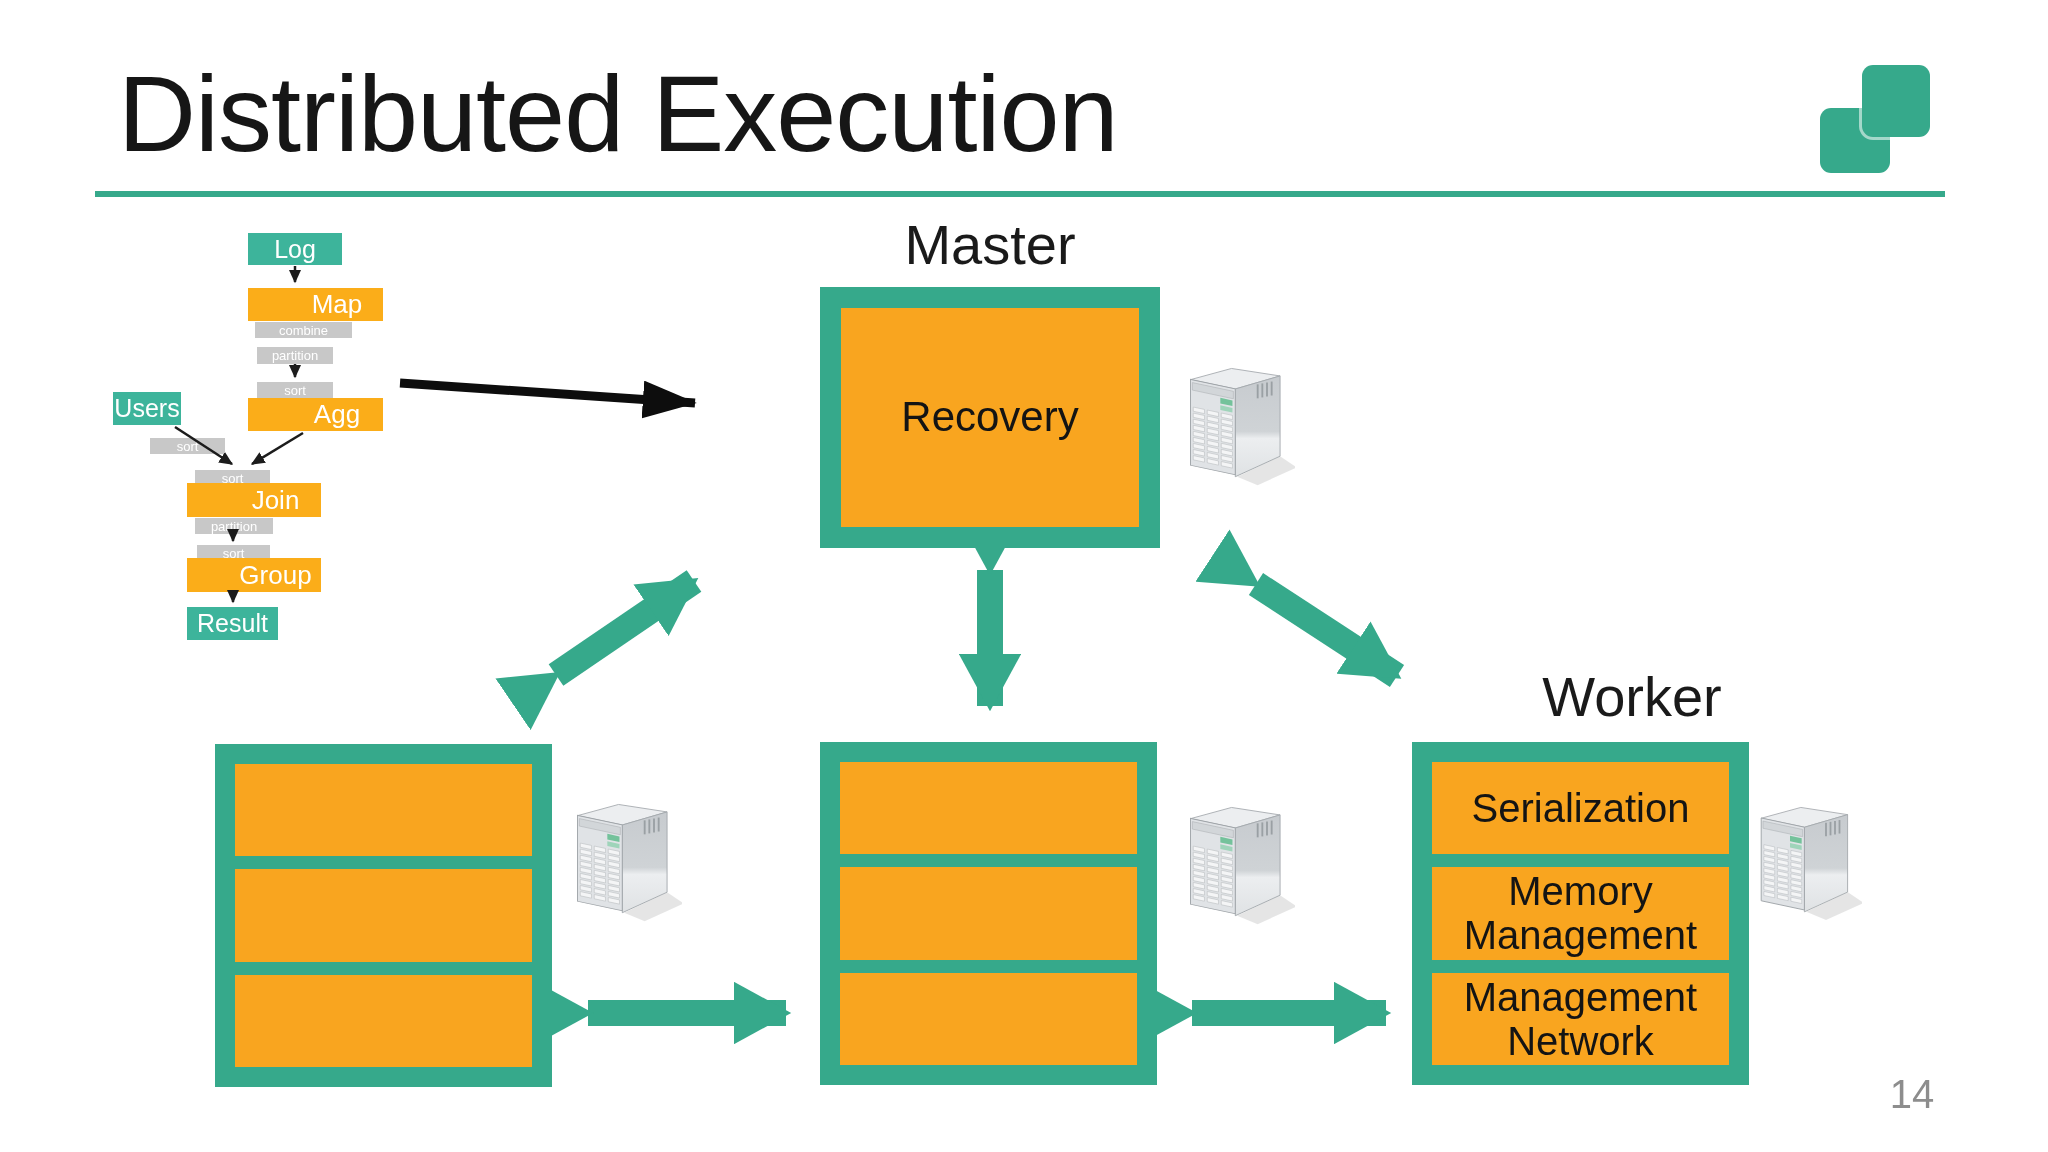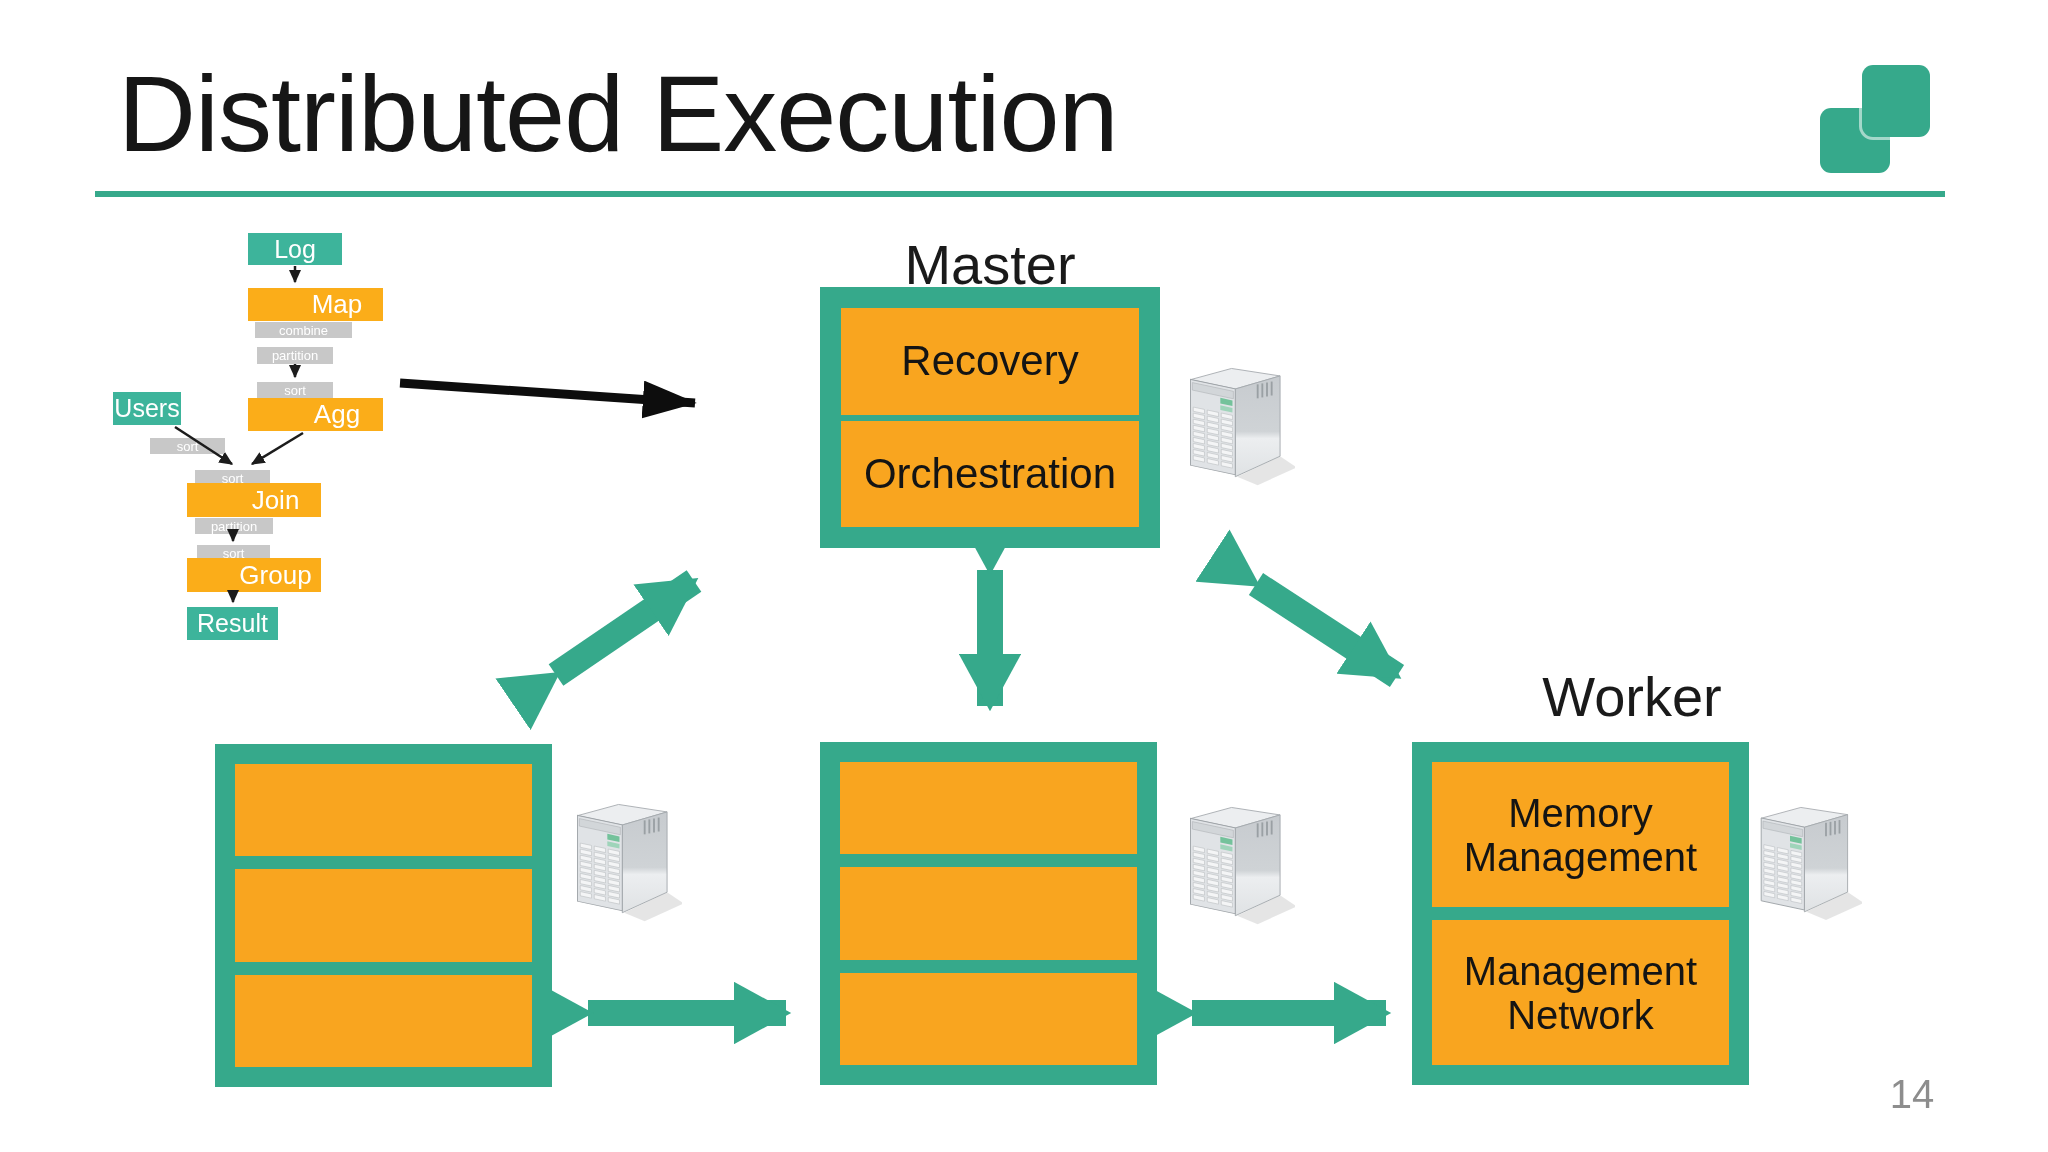--- a/index.html
+++ b/index.html
@@ -105,40 +105,40 @@
       <line x1="182" y1="33" x2="182" y2="49" marker-end="url(#dah)"></line>
       <line x1="182" y1="131" x2="182" y2="144" marker-end="url(#dah)"></line>
       <line x1="62" y1="194" x2="119" y2="231" marker-end="url(#dah)"></line>
       <line x1="190" y1="200" x2="139" y2="231" marker-end="url(#dah)"></line>
       <line x1="120" y1="301" x2="120" y2="308" marker-end="url(#dah)"></line>
       <line x1="120" y1="360" x2="120" y2="369" marker-end="url(#dah)"></line>
     </g>
   </svg>
 </div>
 
-<div class="sec-label" style="left:820px;top:212px;width:340px;margin-top:20px;">Master</div>
+<div class="sec-label" style="left:820px;top:212px;width:340px;">Master</div>
 <div id="c-master" class="cluster">
   <div class="item">Recovery</div>
-  <div class="item">Orchestration</div>
 </div>
 
 <div id="c-left" class="cluster">
   <div class="item"></div>
   <div class="item"></div>
   <div class="item"></div>
 </div>
 
 <div id="c-center" class="cluster">
   <div class="item"></div>
   <div class="item"></div>
   <div class="item"></div>
 </div>
 
 <div class="sec-label" style="left:1462px;top:664px;width:340px;">Worker</div>
 <div id="c-right" class="cluster">
+  <div class="item">Serialization</div>
   <div class="item">Memory Management</div>
   <div class="item">Management Network</div>
 </div>
 
 <div class="server-slot" style="left:1183px;top:356px;">
   <svg viewBox="0 0 120 135" width="100%" height="100%" xmlns="http://www.w3.org/2000/svg">
     <defs>
       <linearGradient id="sideg" x1="0" y1="0" x2="0" y2="1">
         <stop offset="0" stop-color="#c7cbcf"></stop>
         <stop offset="0.55" stop-color="#cfd3d6"></stop>

